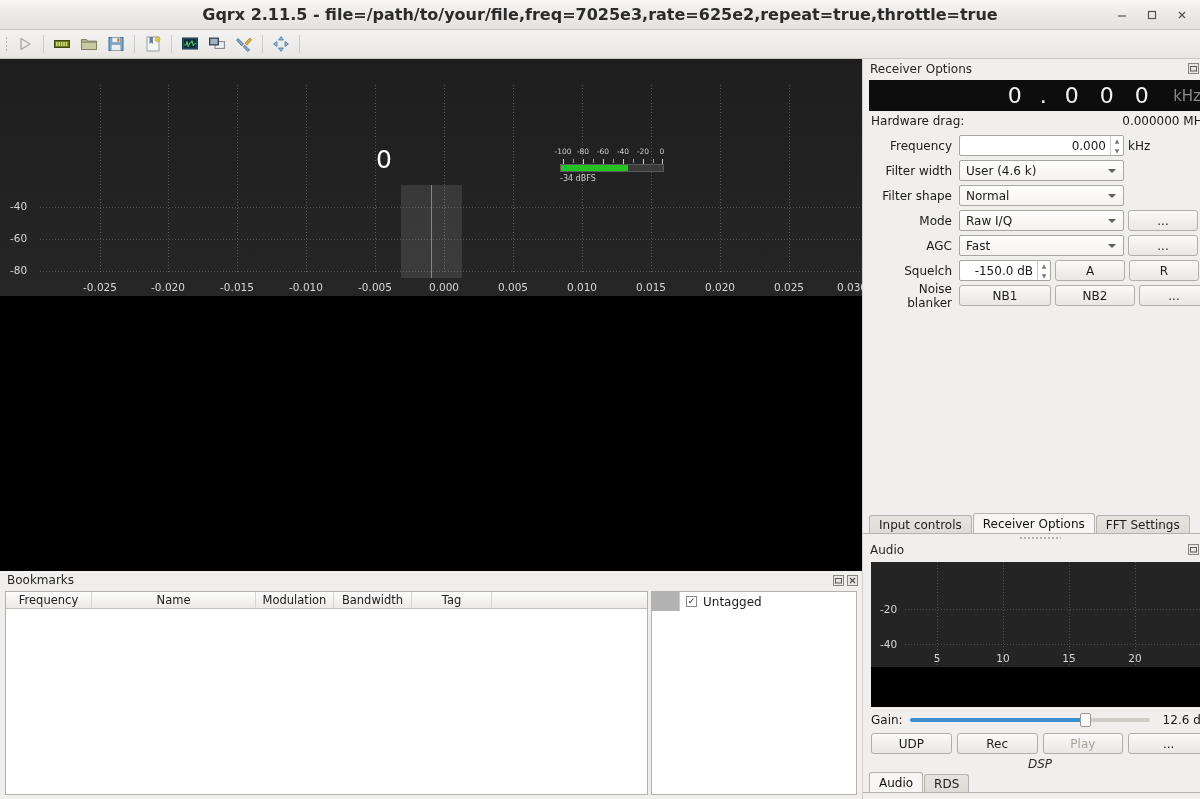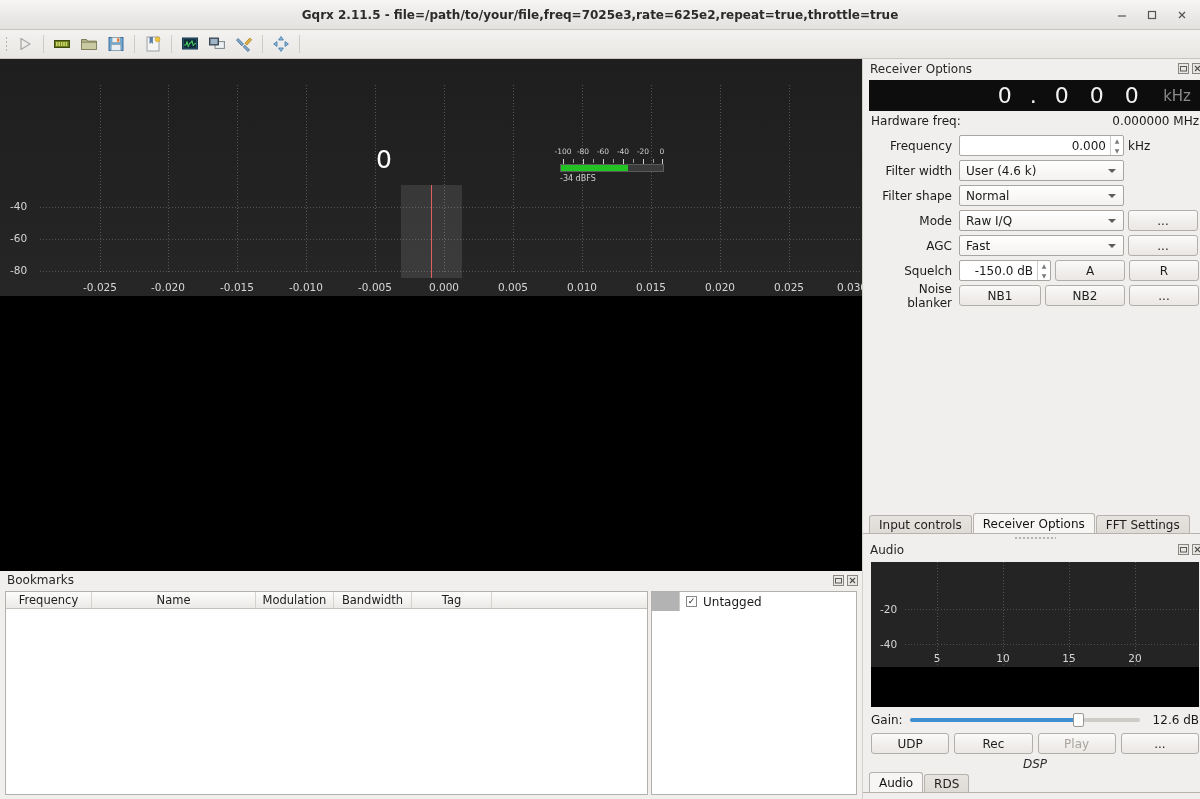--- a/index.html
+++ b/index.html
@@ -15,21 +15,21 @@
   #app { position: relative; width: 1200px; height: 799px; display: flex; flex-direction: column; }
 
   
   .titlebar {
     height: 30px; min-height: 30px;
     background: linear-gradient(to bottom, #f7f6f5 0%, #ebe9e7 55%, #e4e2df 100%);
     border-bottom: 1px solid #c9c5c0;
     display: flex; align-items: center; position: relative;
   }
   .titlebar .title {
-    flex: 1; text-align: center; font-weight: bold; font-size: 12px; color: #2b2b2b;
+    flex: 1; text-align: center; font-weight: bold; font-size: 16px; color: #2b2b2b;
     white-space: nowrap; overflow: hidden;
   }
   .wbtns { position: absolute; right: 4px; top: 0; height: 30px; display: flex; align-items: center; gap: 2px; }
   .wbtn { width: 28px; height: 26px; display: flex; align-items: center; justify-content: center;
           color: #5a5a5a; }
   .wbtn svg { display:block; }
 
   
   .menubar {
     height: 20px; min-height: 20px; background: #f2f1ef;
@@ -457,21 +457,21 @@
       <div class="freqdisp">
         <span class="d">0</span>
         <span class="dot">.</span>
         <span class="d">0</span>
         <span class="d">0</span>
         <span class="d">0</span>
         <span class="unit">kHz</span>
       </div>
 
       <div class="hwrow">
-        <span class="lbl">Hardware freq:</span>
+        <span class="lbl">Hardware drag:</span>
         <span class="spacer"></span>
         <span class="val">0.000000 MHz</span>
       </div>
 
       <div class="form">
 
         <div class="frow">
           <span class="lbl">Frequency</span>
           <div class="field spin" style="width:165px">
             <span class="txt">0.000</span>
@@ -525,21 +525,21 @@
                 <i>▲</i>
                 <i>▼</i>
               </span>
           </div>
           <div class="btn" style="width:70px">A</div>
           <div class="btn" style="width:70px">R</div>
         </div>
 
         <div class="frow">
           <span class="lbl">Noise blanker</span>
-          <div class="btn" style="width:82px">NB1</div>
+          <div class="btn" style="width:92px">NB1</div>
           <div class="btn" style="width:80px">NB2</div>
           <div class="btn" style="width:70px">...</div>
         </div>
       </div>
 
       <div style="flex:1"></div>
 
       <div class="tabs">
         <div class="tab">Input controls</div>
         <div class="tab active">Receiver Options</div>

